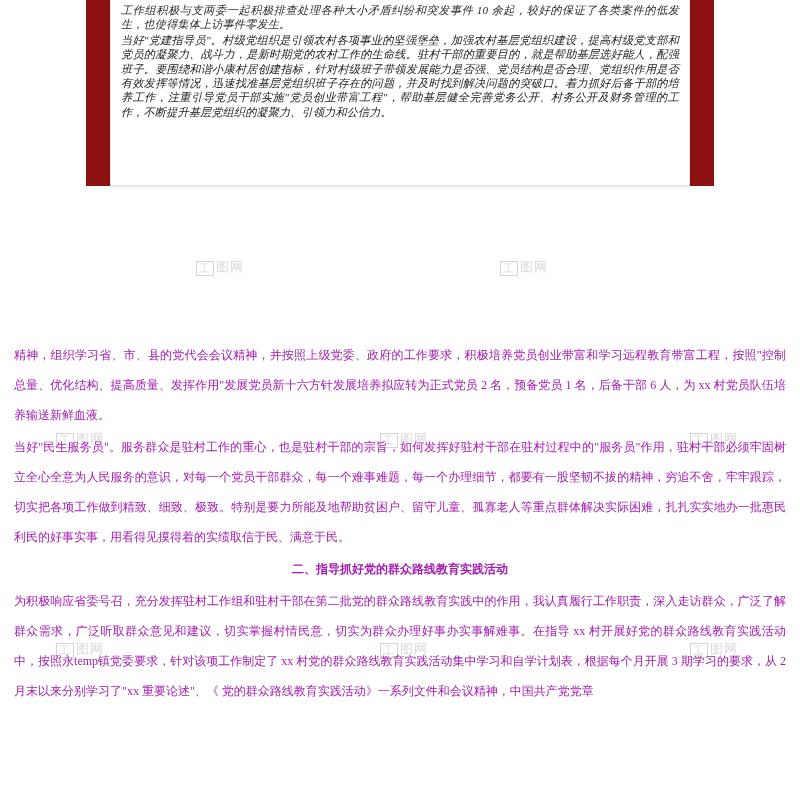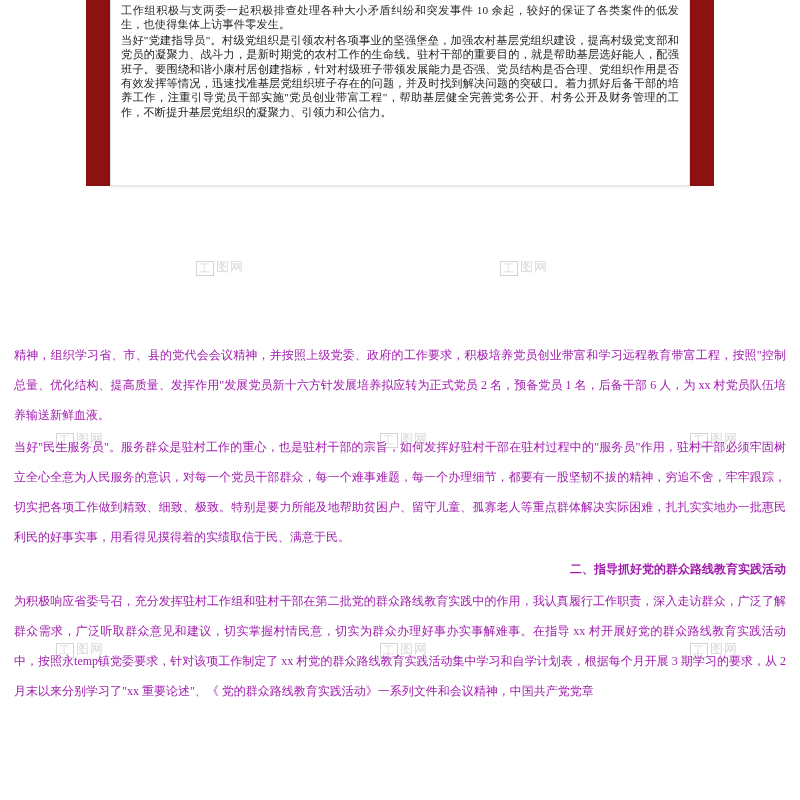--- a/index.html
+++ b/index.html
@@ -16,20 +16,21 @@
   }
 
   
   .doc-image {
     position: absolute;
     left: 0;
     top: 0;
     width: 788px;
     height: 300px;
     overflow: hidden;
+    font-style: italic;
   }
   .doc-image-inner {
     position: absolute;
     left: 110px;
     top: -4px;
     width: 580px;
     height: 190px;
     background: #ffffff;
     border: 1px solid #e3e3e3;
     box-shadow: 0 1px 3px rgba(0,0,0,0.10);
@@ -105,21 +106,21 @@
     margin: 0 0 2px 0;
     font-size: 12px;
     line-height: 30px;
     color: #a21caf;
     text-align: justify;
     text-justify: inter-ideograph;
     font-family: "Liberation Serif", "DejaVu Serif", serif;
   }
   .page-body p.heading {
     font-weight: bold;
-    text-align: right;
+    text-align: center;
   }
   .page-body p.last {
     margin-bottom: 0;
   }
 </style>
 </head>
 <body>
 
 <div class="doc-image">
   <div class="doc-image-left-bar"></div>

